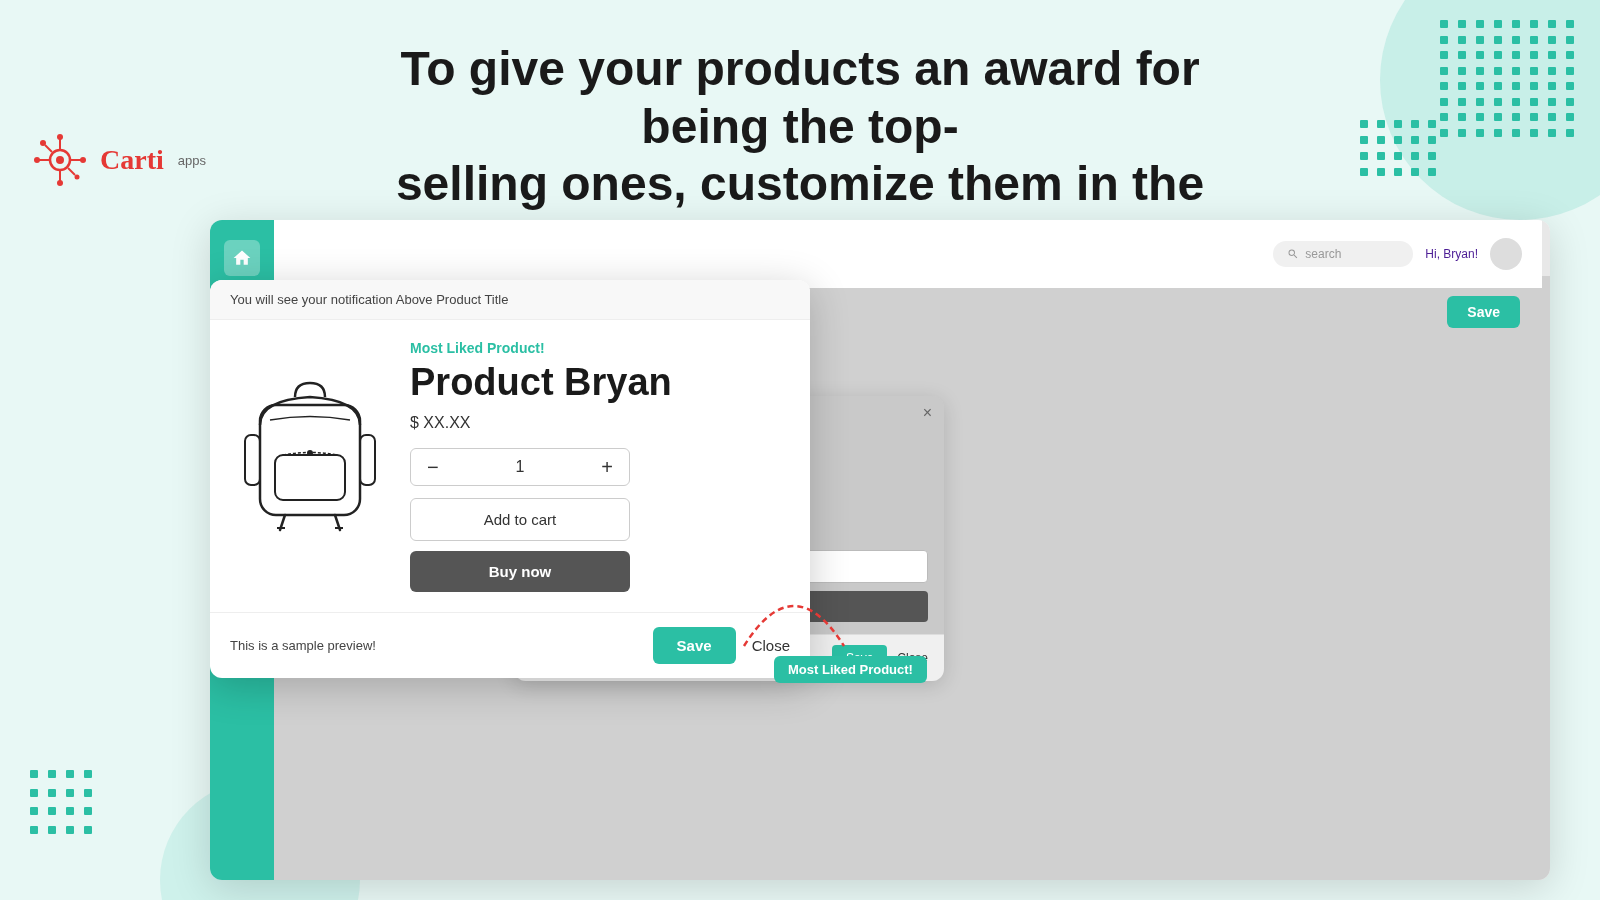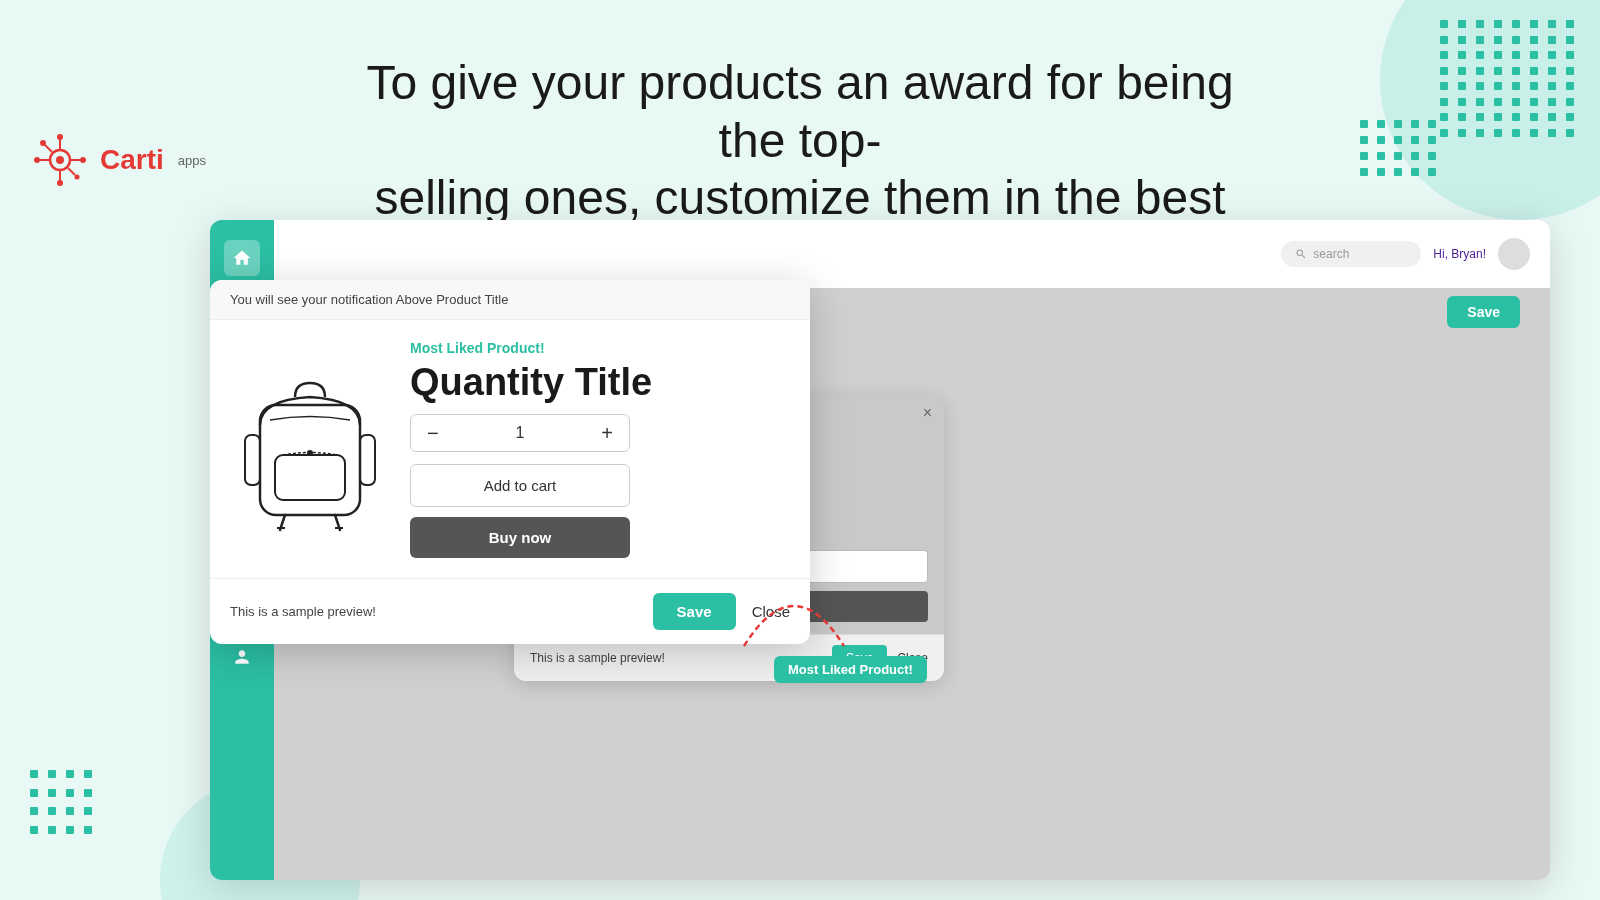--- a/index.html
+++ b/index.html
@@ -74,45 +74,46 @@
 
     
     .header {
       text-align: center;
       padding: 40px 20px 20px;
       position: relative;
       z-index: 2;
     }
     .header h1 {
       font-size: 48px;
-      font-weight: 400;
+      font-weight: 700;
       color: #1a1a1a;
       line-height: 1.2;
       max-width: 900px;
-      margin: 14px auto;
+      margin: 0 auto;
     }
 
     
     .logo-area {
       position: absolute;
       top: 130px;
       left: 30px;
       display: flex;
       align-items: center;
       gap: 10px;
       z-index: 10;
     }
     .logo-icon {
       width: 60px;
       height: 60px;
     }
     .logo-text {
       font-size: 28px;
       font-weight: 700;
       color: #e53935;
+      font-family: Liberation Serif, serif;
     }
     .logo-apps {
       font-size: 13px;
       color: #666;
       margin-left: 4px;
     }
 
     
     .app-window {
       position: absolute;
@@ -186,21 +187,21 @@
       font-weight: 600;
       cursor: pointer;
       z-index: 20;
     }
 
     
     .app-topbar {
       position: absolute;
       top: 0;
       left: 0;
-      right: 0;
+      right: 8px;
       height: 68px;
       background: white;
       display: flex;
       align-items: center;
       justify-content: flex-end;
       padding: 0 20px;
       gap: 12px;
       z-index: 4;
     }
     .search-bar {
@@ -803,21 +804,22 @@
           <line x1="42" y1="183" x2="50" y2="183" stroke="#222" stroke-width="2"></line>
           <line x1="100" y1="183" x2="108" y2="183" stroke="#222" stroke-width="2"></line>
 
           <circle cx="75" cy="108" r="3" fill="#222"></circle>
 
           <path d="M35 75 Q75 68 115 75" fill="none" stroke="#222" stroke-width="1.5"></path>
         </svg>
       </div>
       <div class="product-details">
         <div class="most-liked-badge">Most Liked Product!</div>
-        <div class="product-title">Quantity Title</div>
+        <div class="product-title">Product Bryan</div>
+        <div class="product-price">$ XX.XX</div>
         <div class="quantity-control">
           <button class="qty-btn">−</button>
           <span class="qty-value">1</span>
           <button class="qty-btn">+</button>
         </div>
         <button class="add-to-cart-btn">Add to cart</button>
         <button class="buy-now-btn">Buy now</button>
       </div>
     </div>
     <div class="modal-footer">

